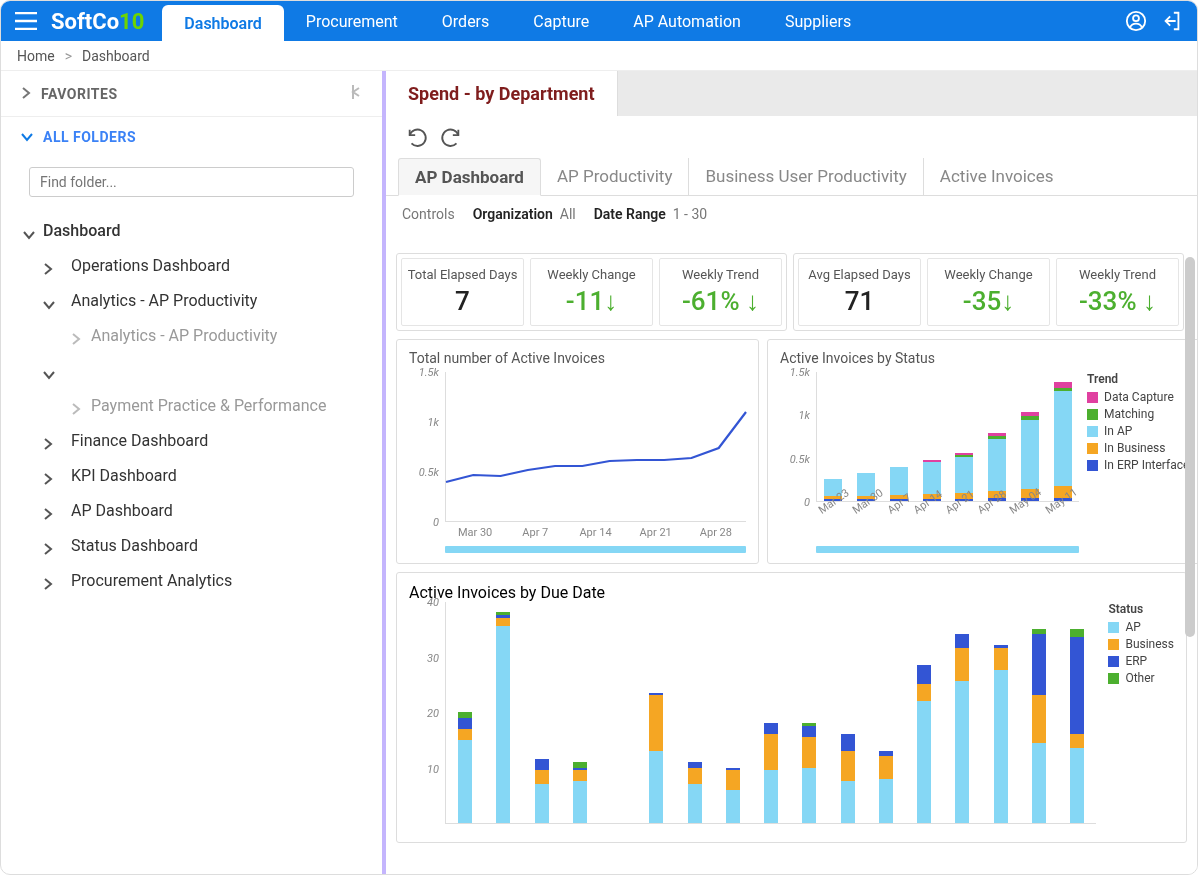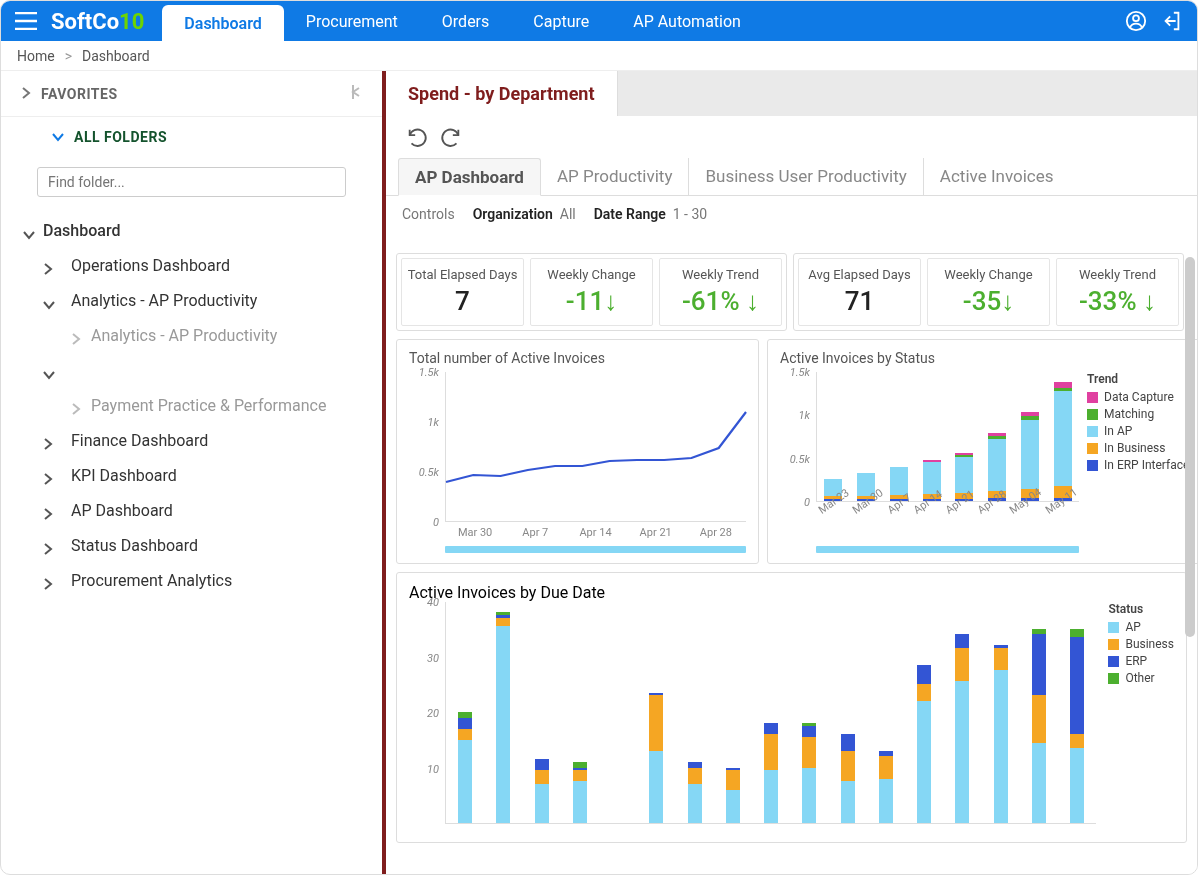--- a/index.html
+++ b/index.html
@@ -10,25 +10,25 @@
 .logo { font-weight: 700; font-size: 22px; color: #fff; padding-right: 18px; }
 .logo .sub { color: #6dd400; }
 .navtabs { display: flex; height: 100%; align-items: stretch; flex: 1; }
 .navtab { padding: 0 22px; display: flex; align-items: center; font-size: 16px; color: #fff; cursor: pointer; }
 .navtab.active { background: #fff; color: #0f7ae5; border-top-left-radius: 6px; border-top-right-radius: 6px; font-weight: 600; margin-top: 4px; }
 .navright { padding-right: 14px; display: flex; gap: 14px; }
 .navright svg { display: block; }
 .breadcrumbs { height: 30px; display: flex; align-items: center; padding: 0 16px; font-size: 14px; color: #555; gap: 10px; border-bottom: 1px solid #eee; }
 .breadcrumbs .sep { color: #999; }
 .workspace { display: flex; height: calc(875px - 70px); }
-.sidebar { width: 385px; border-right: 4px solid #7f1d1d; overflow-y: auto; }
+.sidebar { width: 385px; border-right: 4px solid #c4b5fd; overflow-y: auto; }
 .side-sec { padding: 12px 20px; border-bottom: 1px solid #eee; display: flex; align-items: center; gap: 10px; font-weight: 700; color: #666; font-size: 14px; letter-spacing: .5px; }
-.side-sec.blue { color: #14532d; margin-left: 31px; }
+.side-sec.blue { color: #3b82f6; }
 .side-sec .collapse-all { margin-left: auto; color: #bbb; }
-.findbox { margin: 10px 36px 14px; }
+.findbox { margin: 10px 28px 14px; }
 .findbox input { width: 100%; padding: 6px 10px; border: 1px solid #ccc; border-radius: 3px; font-size: 14px; color: #777; }
 .tree { padding: 4px 10px 20px 22px; }
 .tree-row { display: flex; align-items: flex-start; gap: 8px; padding: 6px 0; font-size: 16px; color: #333; cursor: pointer; }
 .tree-row.lvl1 { font-weight: 500; }
 .tree-row.lvl2 { padding-left: 20px; gap: 16px; }
 .tree-row.lvl3 { padding-left: 48px; color: #999; }
 .tree-chev { width: 12px; flex-shrink: 0; margin-top: 4px; }
 .main { flex: 1; background: #fff; overflow: hidden; display: flex; flex-direction: column; }
 .pagehead { background: #eaeaea; display: flex; }
 .pagetab { background: #fff; padding: 12px 22px; font-size: 18px; font-weight: 700; color: #7f1d1d; border-right: 1px solid #ddd; }
@@ -82,20 +82,21 @@
   </div>
   <div class="logo">
     <span>SoftCo</span><span class="sub">10</span>
   </div>
   <div class="navtabs" id="navtabs">
       <div class="navtab active">Dashboard</div>
       <div class="navtab">Procurement</div>
       <div class="navtab">Orders</div>
       <div class="navtab">Capture</div>
       <div class="navtab">AP Automation</div>
+      <div class="navtab">Suppliers</div>
     </div>
   <div class="navright">
     <span>
         <svg width="22" height="22" viewBox="0 0 24 24" fill="none" stroke="#fff" stroke-width="2">
           <circle cx="12" cy="12" r="10"></circle>
           <circle cx="12" cy="9" r="3.2"></circle>
           <path d="M5.5 19c1.4-3 4-4.2 6.5-4.2s5.1 1.2 6.5 4.2"></path>
         </svg>
       </span>
     <span>

